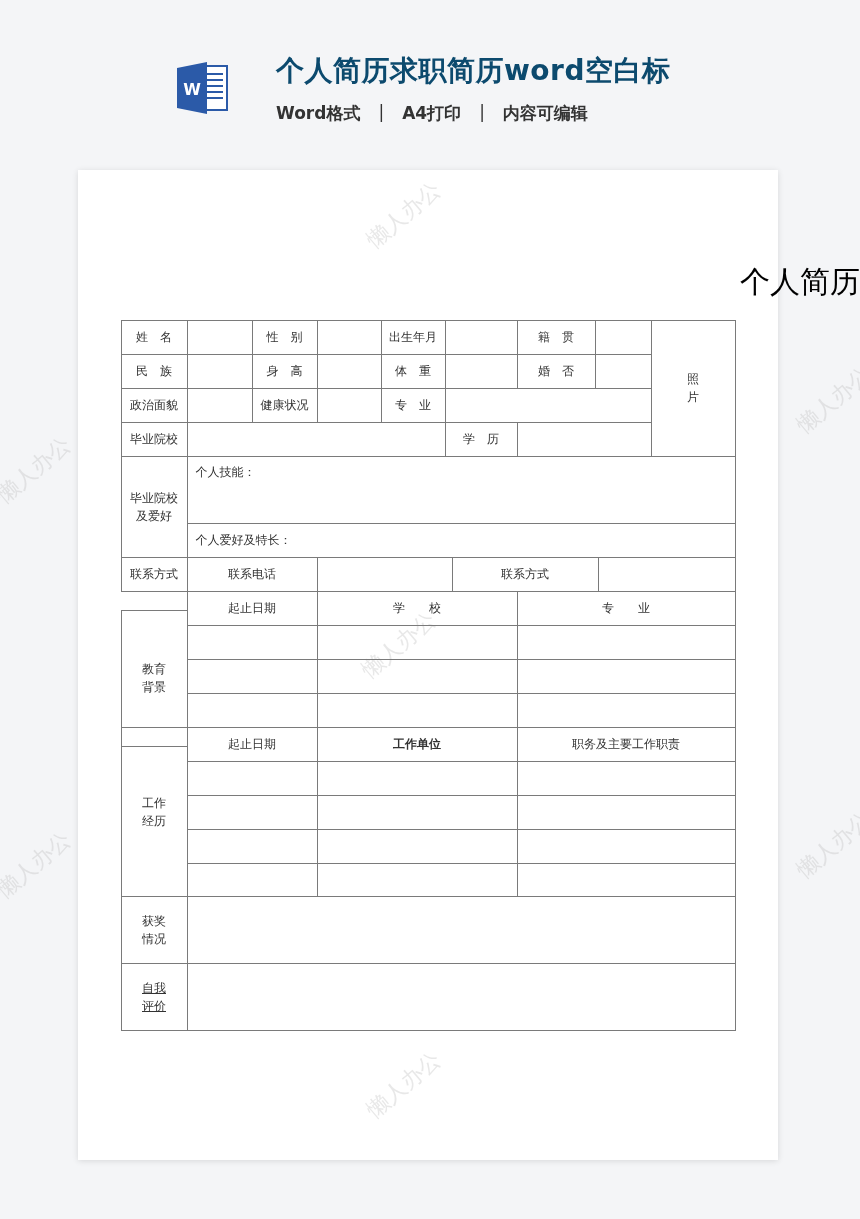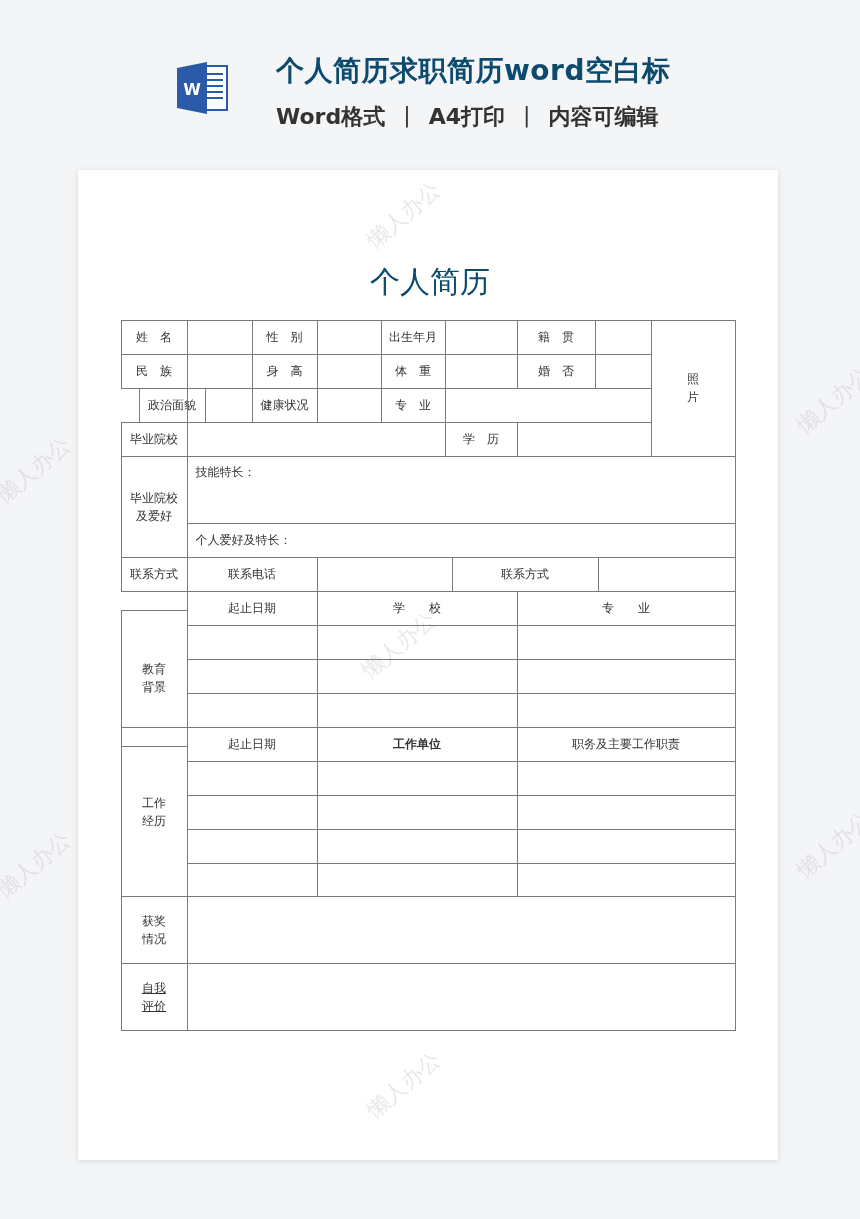--- a/index.html
+++ b/index.html
@@ -1,22 +1,22 @@
 <!DOCTYPE html>
 <html><head>
 <meta charset="utf-8">
 <style>
   html, body { margin:0; padding:0; }
   body { width:860px; height:1219px; background:#f4f5f7; position:relative; overflow:hidden; font-family:"DejaVu Sans", sans-serif; }
   .hdr-icon { position:absolute; left:175px; top:60px; width:56px; height:56px; }
   .hdr-title { position:absolute; left:276px; top:52px; font-size:28px; font-weight:bold; color:#0c4a6e; letter-spacing:0.5px; font-family:"DejaVu Sans", sans-serif; }
-  .hdr-sub { position:absolute; left:276px; top:102px; font-size:22px; font-weight:bold; color:#333; display:flex; gap:0; }
+  .hdr-sub { position:absolute; left:276px; top:102px; font-size:17px; font-weight:bold; color:#333; display:flex; gap:0; }
   .hdr-sub .sep { margin:0 18px; font-weight:normal; color:#333; }
   .page { position:absolute; left:78px; top:170px; width:700px; height:990px; background:#fff; box-shadow:0 1px 6px rgba(0,0,0,0.12); }
-  .doc-title { position:absolute; left:0; width:860px; top:262px; text-align:center; font-size:30px; font-family:"DejaVu Serif", serif; color:#0c4a6e; }
+  .doc-title { position:absolute; left:0; width:860px; top:262px; text-align:right; font-size:30px; font-family:"DejaVu Serif", serif; color:#000000; }
   .cell { position:absolute; box-sizing:border-box; border:1px solid #7a7a7a; margin:-0.5px 0 0 -0.5px; display:flex; align-items:center; justify-content:center; font-family:"DejaVu Serif", serif; font-size:12px; color:#333; text-align:center; line-height:18px; }
   .cell.tl { align-items:flex-start; justify-content:flex-start; padding:6px 0 0 8px; }
   .cell.photo { flex-direction:column; }
   .wm { position:absolute; font-family:"DejaVu Serif", serif; font-size:22px; color:rgba(190,190,190,0.35); transform:rotate(-40deg); white-space:nowrap; pointer-events:none; }
 </style>
 </head>
 <body>
 
 <svg class="hdr-icon" viewBox="0 0 56 56">
   <rect x="22" y="6" width="30" height="44" fill="#fff" stroke="#2b5aa8" stroke-width="2"></rect>
@@ -64,38 +64,38 @@
 
 <div class="cell" style="left:121px;top:354px;width:67px;height:35px;">民　族</div>
 <div class="cell" style="left:187px;top:354px;width:66px;height:35px;"></div>
 <div class="cell" style="left:252px;top:354px;width:66px;height:35px;">身　高</div>
 <div class="cell" style="left:317px;top:354px;width:65px;height:35px;"></div>
 <div class="cell" style="left:381px;top:354px;width:65px;height:35px;">体　重</div>
 <div class="cell" style="left:445px;top:354px;width:73px;height:35px;"></div>
 <div class="cell" style="left:517px;top:354px;width:79px;height:35px;">婚　否</div>
 <div class="cell" style="left:595px;top:354px;width:57px;height:35px;"></div>
 
-<div class="cell" style="left:139px;top:388px;width:67px;height:35px;">政治面貌</div>
+<div class="cell" style="left:121px;top:388px;width:67px;height:35px;">政治面貌</div>
 <div class="cell" style="left:187px;top:388px;width:66px;height:35px;"></div>
 <div class="cell" style="left:252px;top:388px;width:66px;height:35px;">健康状况</div>
 <div class="cell" style="left:317px;top:388px;width:65px;height:35px;"></div>
 <div class="cell" style="left:381px;top:388px;width:65px;height:35px;">专　业</div>
 <div class="cell" style="left:445px;top:388px;width:207px;height:35px;"></div>
 
 <div class="cell" style="left:121px;top:422px;width:67px;height:35px;">毕业院校</div>
 <div class="cell" style="left:187px;top:422px;width:259px;height:35px;"></div>
 <div class="cell" style="left:445px;top:422px;width:73px;height:35px;">学　历</div>
 <div class="cell" style="left:517px;top:422px;width:135px;height:35px;"></div>
 
 <div class="cell photo" style="left:121px;top:456px;width:67px;height:102px;">
   <span>毕业院校</span>
   <span>及爱好</span>
 </div>
 <div class="cell tl" style="left:187px;top:456px;width:549px;height:68px;">
-  <span>技能特长：</span>
+  <span>个人技能：</span>
 </div>
 <div class="cell" style="left:187px;top:523px;width:549px;height:35px;justify-content:flex-start;padding-left:8px;">
   <span>个人爱好及特长：</span>
 </div>
 
 <div class="cell" style="left:121px;top:557px;width:67px;height:35px;">联系方式</div>
 <div class="cell" style="left:187px;top:557px;width:131px;height:35px;">联系电话</div>
 <div class="cell" style="left:317px;top:557px;width:136px;height:35px;"></div>
 <div class="cell" style="left:452px;top:557px;width:147px;height:35px;">联系方式</div>
 <div class="cell" style="left:598px;top:557px;width:138px;height:35px;"></div>

